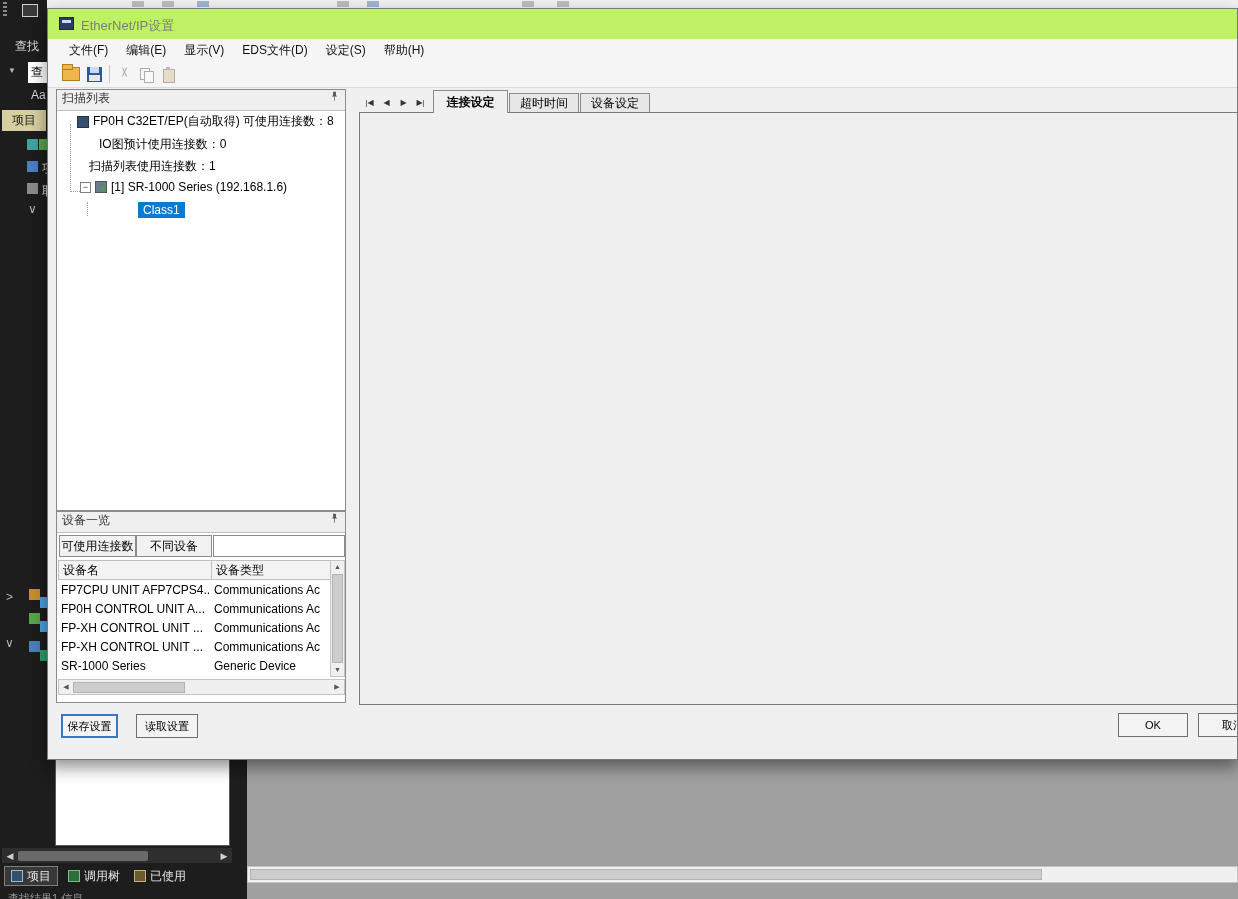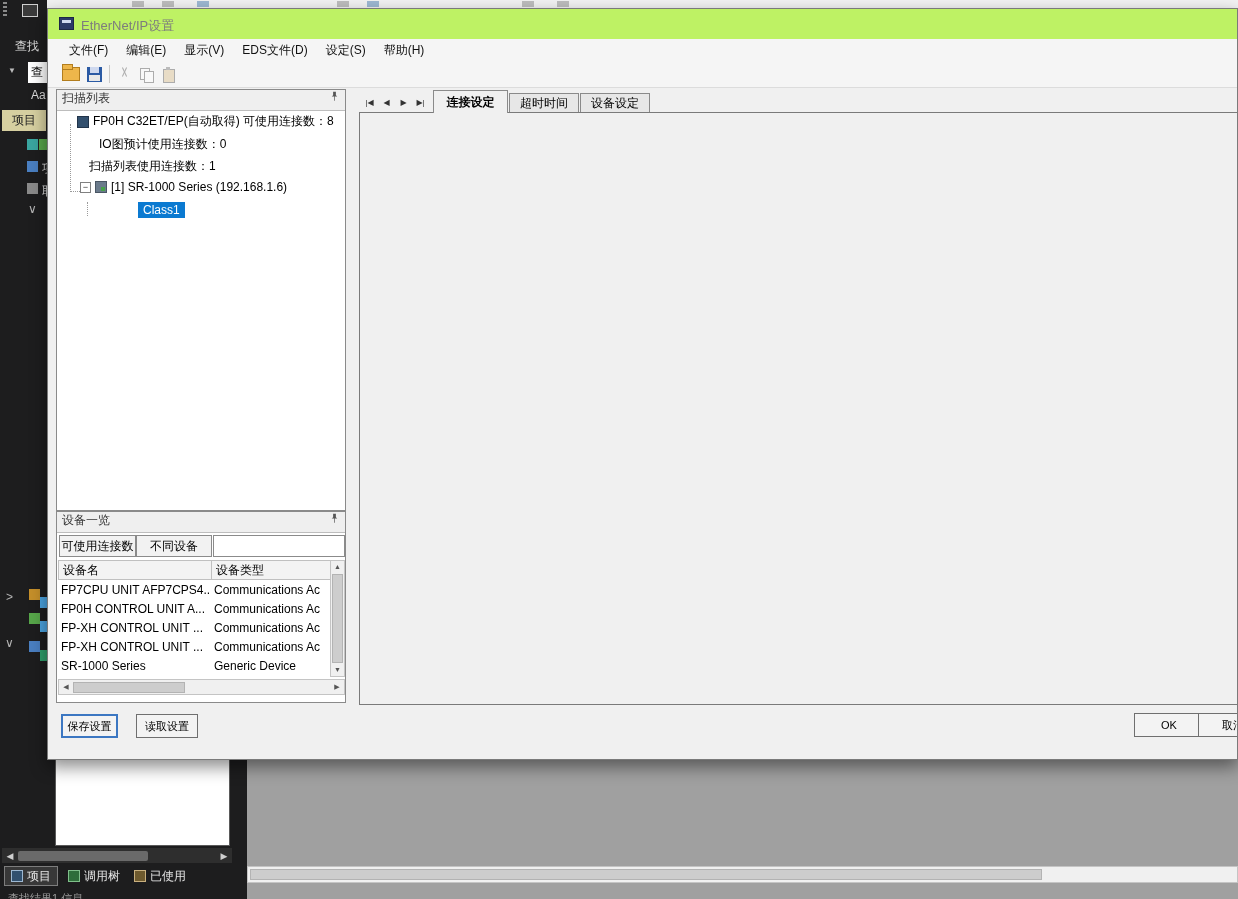--- a/index.html
+++ b/index.html
@@ -451,18 +451,18 @@
         <span class="th"></span>
         <span class="a">▼</span>
       </div>
     </div>
     <div class="btn gray" style="left:1058px;top:539px;width:66px;height:21px;">添加</div>
     <div class="btn gray" style="left:1058px;top:574px;width:66px;height:21px;">编辑</div>
     <div class="btn gray" style="left:1058px;top:609px;width:66px;height:21px;">删除</div>
     <div class="note" style="left:808px;top:639px;">合计数据大小: 38 Word</div>
     <div class="note" style="left:961px;top:639px;">剩余数据大小: 0 Word</div>
 
-    <div class="btn" style="left:1070px;top:704px;width:70px;height:24px;margin-left:16px;">OK</div>
+    <div class="btn" style="left:1070px;top:704px;width:70px;height:24px;">OK</div>
     <div class="btn" style="left:1150px;top:704px;width:70px;height:24px;">取消</div>
 
   </div>
 
 </div>
 
 </body></html>

